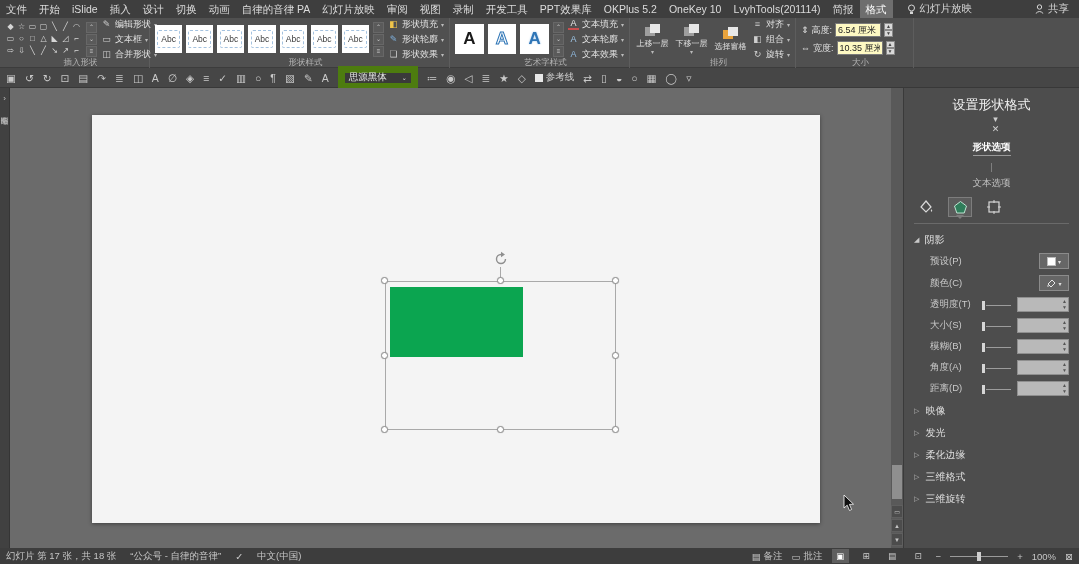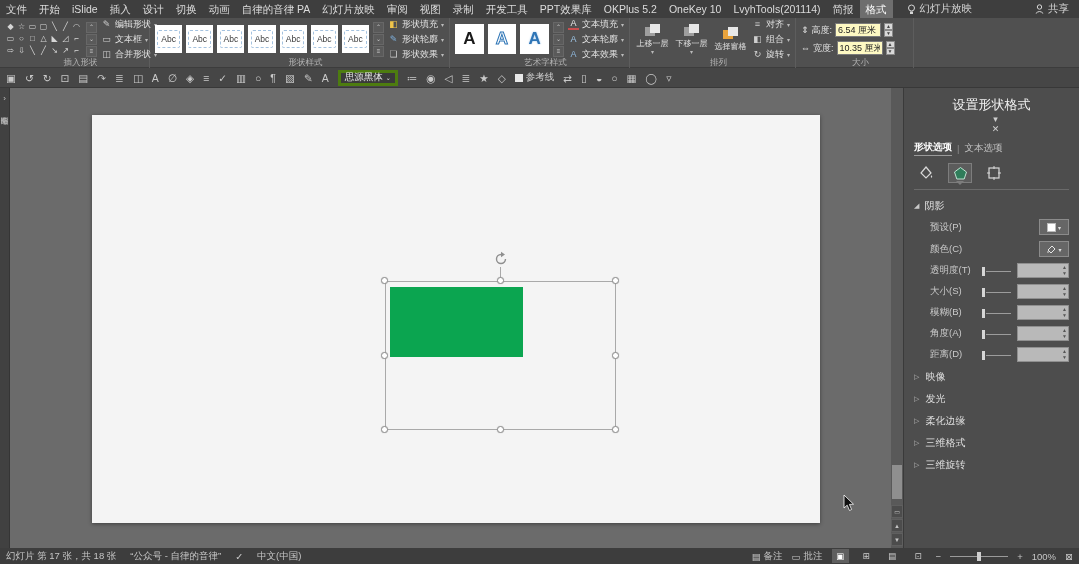--- a/index.html
+++ b/index.html
@@ -52,21 +52,21 @@
     font-size:9px; padding:0 2px; font-family:inherit; }
   .spin { display:flex; flex-direction:column; }
   .spin b { width:9px; height:7px; background:#d9d9d9; border:1px solid #8a8a8a; color:#444; font-size:5px;
     line-height:5px; text-align:center; cursor:pointer; }
 
   
   #qat { position:absolute; left:0; top:68px; width:1079px; height:20px; background:#464646;
     border-bottom:1px solid #383838; display:flex; align-items:center; gap:9px; padding:0 6px;
     color:#c9c9c9; font-size:11px; }
   .qicon { cursor:pointer; font-size:10.5px; line-height:20px; }
-  .fontbox { display:flex; align-items:center; gap:3px; background:#3a3a3a; border:3px solid #4d7c0f;
+  .fontbox { display:flex; align-items:center; gap:15px; background:#3a3a3a; border:7px solid #4d7c0f;
     color:#e6e6e6; font-size:9.5px; padding:5px 4px; height:15px; cursor:pointer; }
   .guides { display:flex; align-items:center; gap:3px; font-size:9.5px; color:#cfcfcf; cursor:pointer; }
   .guides b { width:8px; height:8px; background:#e8e8e8; display:inline-block; }
 
   
   #workspace { position:absolute; left:0; top:88px; width:1079px; height:460px; }
   #leftstrip { position:absolute; left:0; top:0; width:10px; height:460px; background:#414141;
     border-right:1px solid #353535; color:#c0c0c0; }
   #leftstrip .chev { font-size:8px; display:block; text-align:center; margin-top:6px; cursor:pointer; }
   #leftstrip .vtxt { writing-mode:vertical-rl; font-size:7.5px; margin:8px auto 0; display:block; width:9px;
@@ -87,21 +87,21 @@
   #vthumb { position:absolute; left:1px; top:377px; width:10px; height:34px; background:#8f8f8f; cursor:grab; }
   .vbtn { position:absolute; left:0; width:12px; height:13px; color:#c5c5c5; font-size:6px; text-align:center;
     line-height:13px; background:#4c4c4c; border:1px solid #5f5f5f; cursor:pointer; }
 
   
   #panel { position:absolute; left:903px; top:0; width:176px; height:460px; background:#4d4d4d;
     border-left:1px solid #3a3a3a; color:#d4d4d4; padding:8px 10px; font-size:10px; }
   .ptitle-row { display:flex; align-items:center;flex-direction:column; }
   .ptitle { font-size:13px; color:#f2f2f2; flex:1; }
   .pctl { color:#cfcfcf; font-size:9px; margin-left:8px; cursor:pointer; }
-  .ptabs { margin-top:7px; display:flex; align-items:center; gap:5px; font-size:9.5px; }
+  .ptabs { margin-top:7px; display:flex; align-items:center; gap:5px; font-size:9.5px;flex-direction:column; }
   .ptab-active { color:#fff; font-weight:bold; border-bottom:1px solid #9a9a9a; padding-bottom:1px; cursor:pointer; }
   .ptab { color:#c3c3c3; cursor:pointer; }
   .ptab-sep { color:#8d8d8d; }
   .picons { margin-top:7px; display:flex; gap:10px; align-items:center; border-bottom:1px solid #6a6a6a;
     padding-bottom:6px; }
   .picon { width:24px; height:20px; display:flex; align-items:center; justify-content:center; cursor:pointer; }
   .picon.sel { background:#5c5c5c; border:1px solid #7d7d7d; position:relative; }
   .picon.sel::after { content:""; position:absolute; bottom:-7px; left:7px; border:4px solid transparent;
     border-top-color:#7d7d7d; }
   .sec-head { display:flex; align-items:center; gap:5px; margin-top:9px; font-size:10px; color:#e2e2e2; cursor:pointer; }

